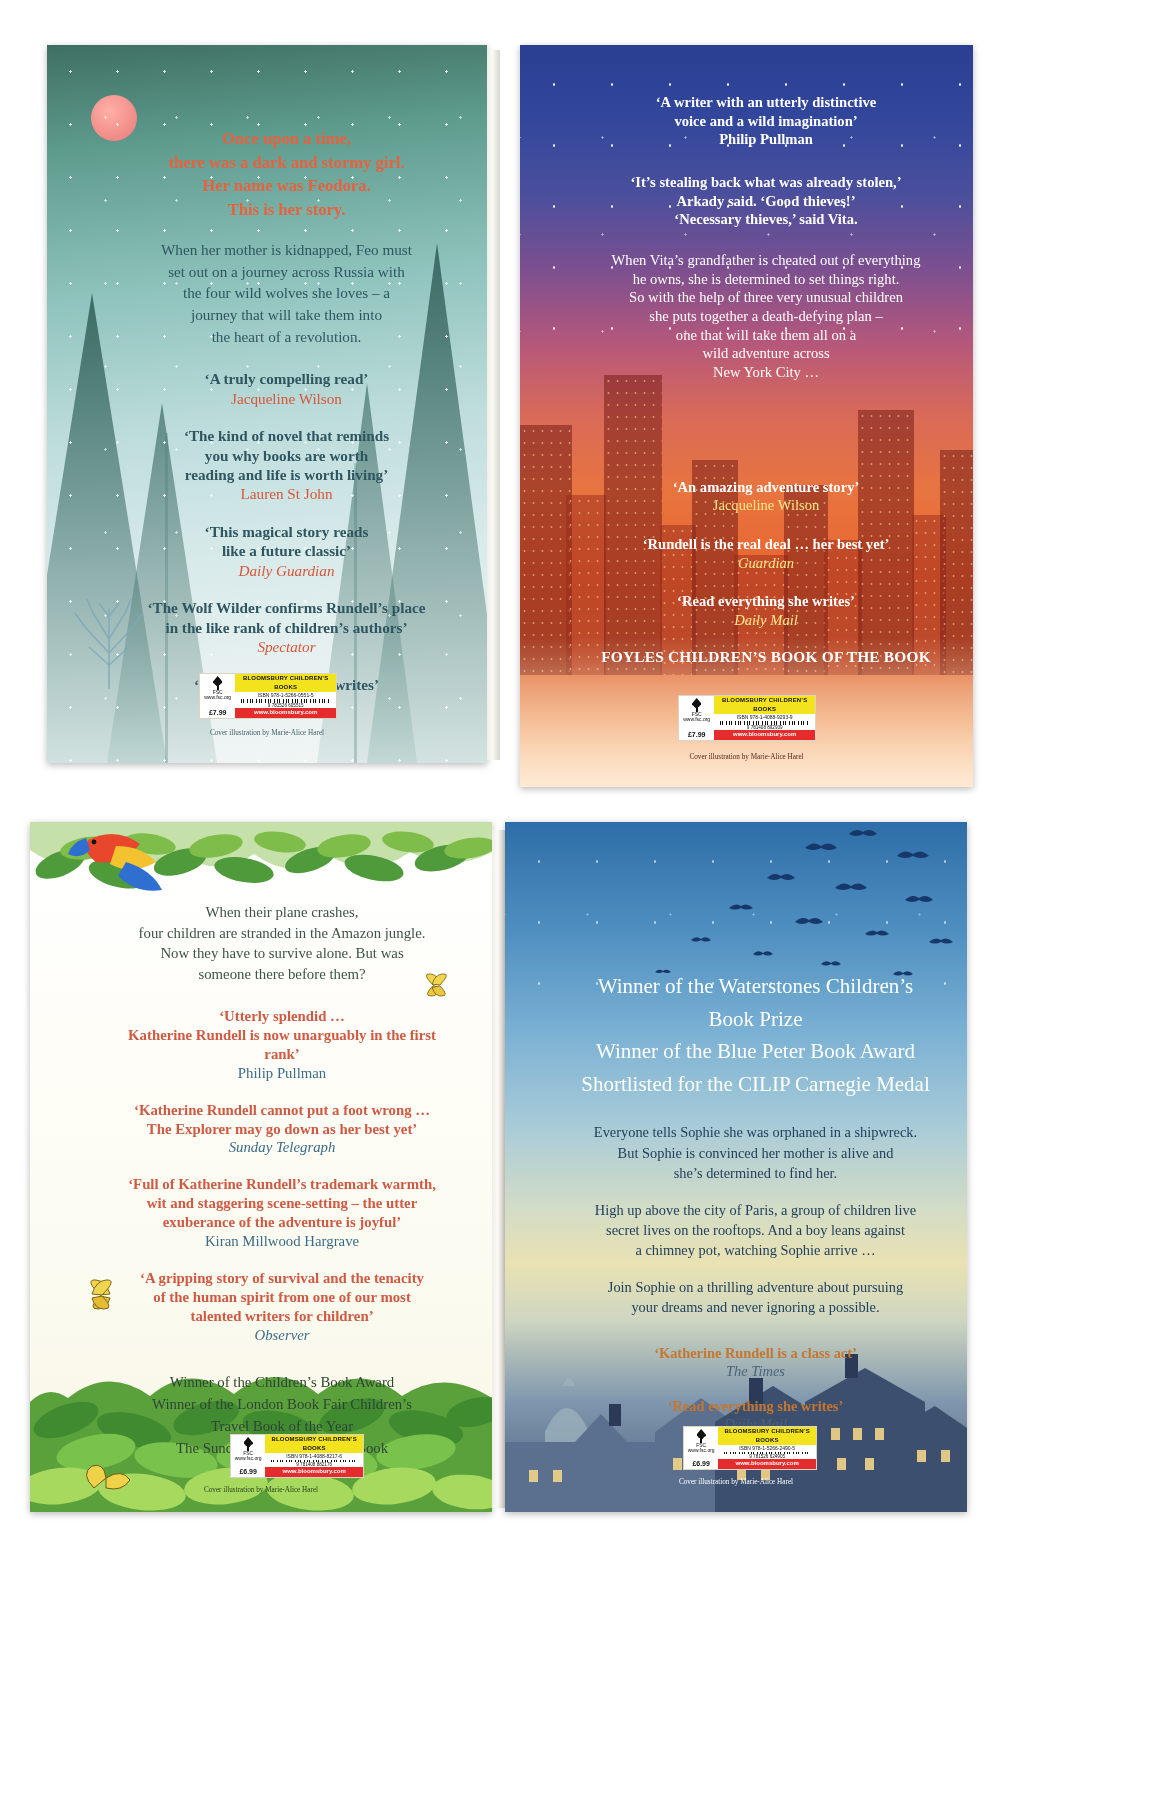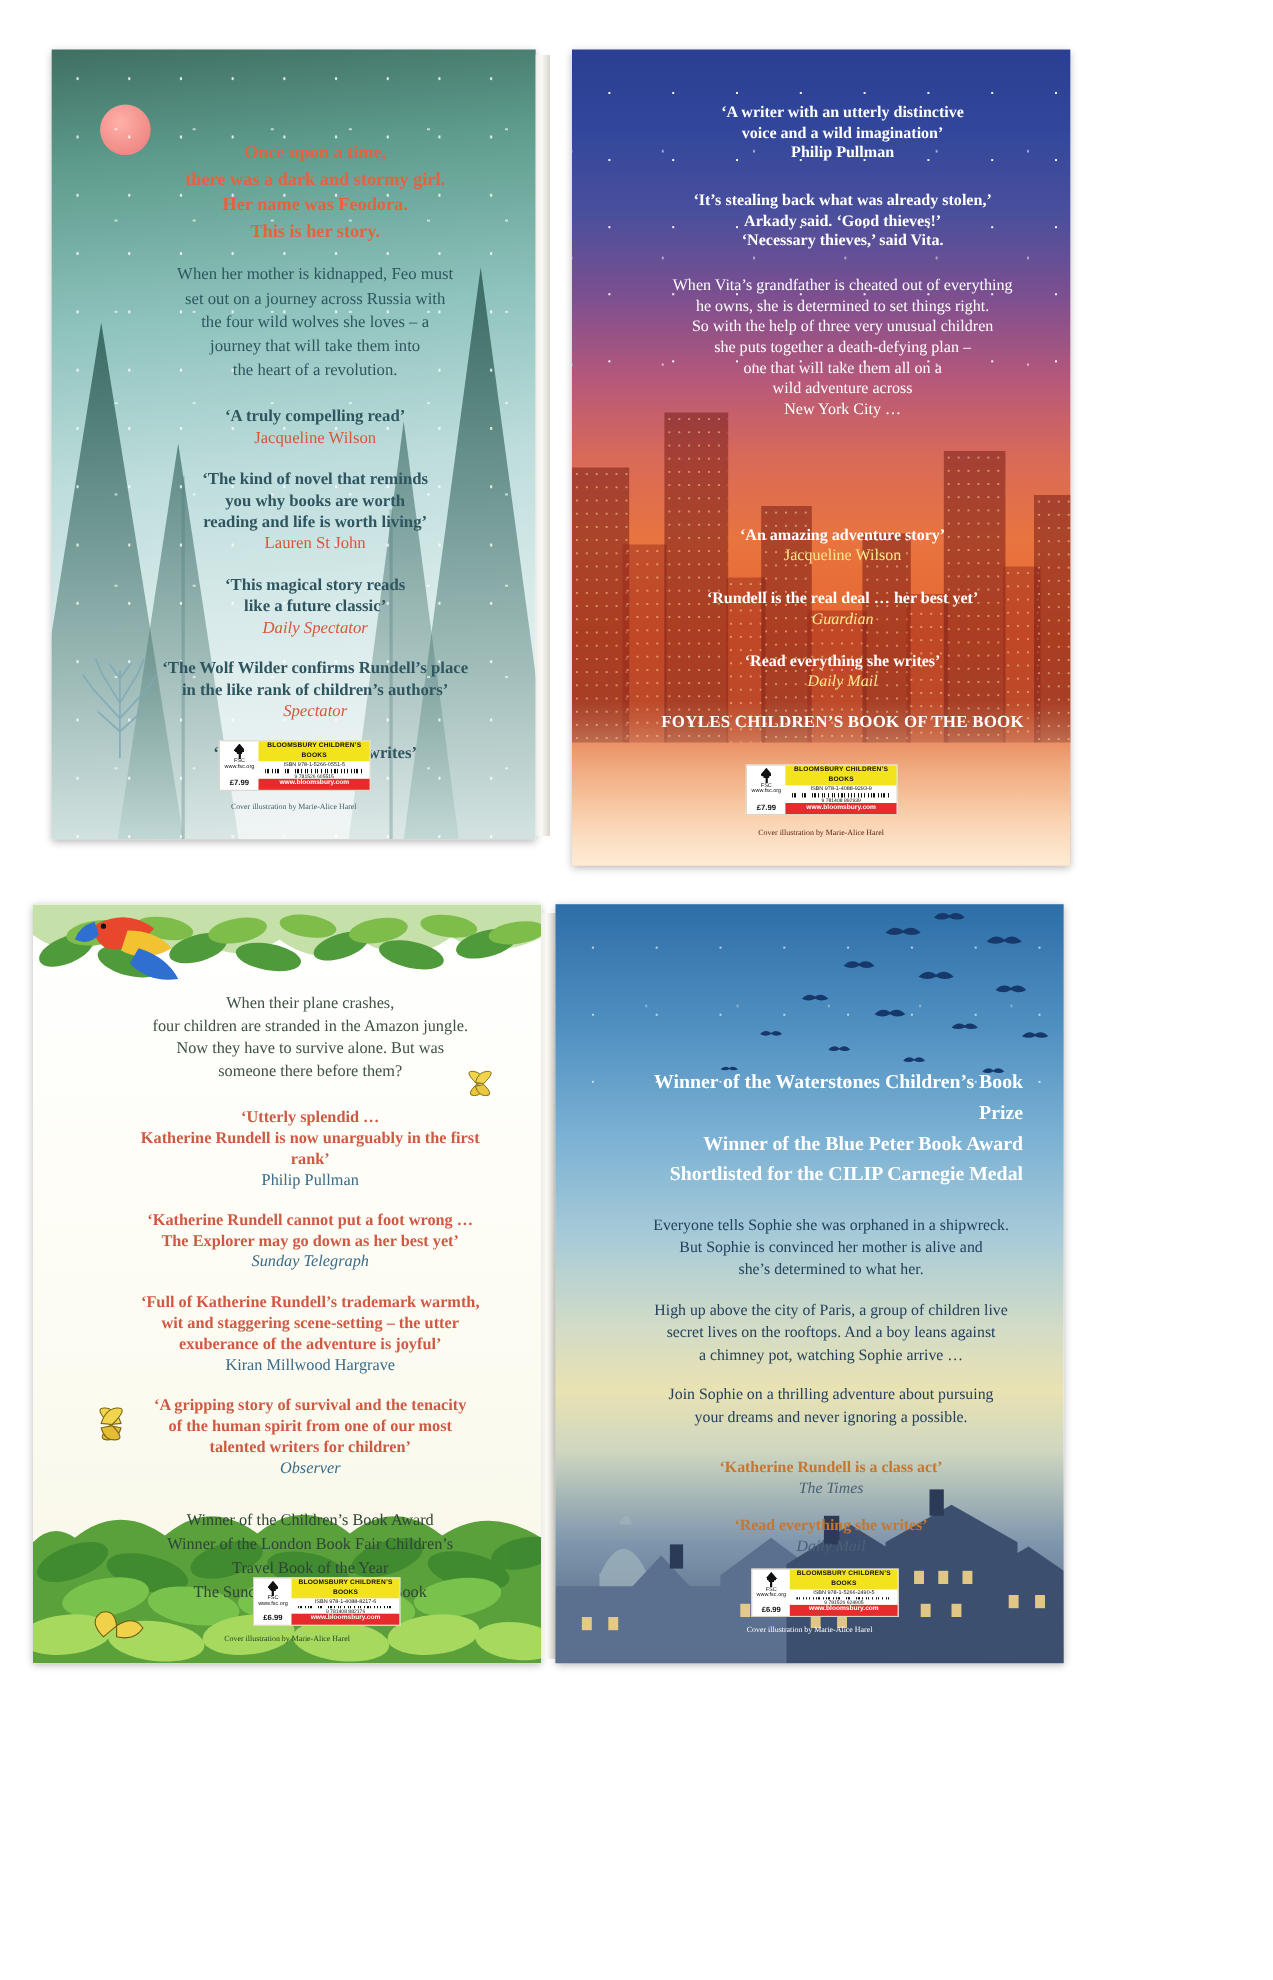--- a/index.html
+++ b/index.html
@@ -148,21 +148,21 @@
   }
 
   
   #book4 {
     left: 505px; top: 822px; width: 462px; height: 690px;
     background: linear-gradient(180deg,
       #2e6ea8 0%, #4f8fc0 16%, #79b0d3 30%, #a8cbd8 44%,
       #d3dcc6 56%, #e9e2b2 64%, #cfd7c0 72%, #7f97ae 84%, #4a5e7c 100%);
   }
   #book4 .content { padding-top: 148px; font-size: 14.4px; color: #ffffff; }
-  #book4 .awardline { color: #ffffff; font-weight: bold; font-size: 18px; line-height: 1.55; text-align: right; }
+  #book4 .awardline { color: #ffffff; font-weight: normal; font-size: 21px; line-height: 1.55; }
   #book4 .body { color: #23405c; line-height: 1.42; }
   #book4 .quote { color: #c6762f; }
   #book4 .src { color: #4a6277; }
   .birds { position: absolute; left: 0; right: 0; top: 0; height: 200px; }
   .roofs { position: absolute; left: 0; right: 0; bottom: 0; height: 230px; }
 
   
   .strip {
     position: absolute; display: flex; align-items: stretch;
     background: #ffffff; border: 1px solid #d9d4c6;
@@ -270,21 +270,21 @@
       </div>
       <div class="tb" style="margin-top:18px;">
         <p class="quote">‘The kind of novel that reminds</p>
         <p class="quote">you why books are worth</p>
         <p class="quote">reading and life is worth living’</p>
         <p class="src srcup">Lauren St John</p>
       </div>
       <div class="tb" style="margin-top:18px;">
         <p class="quote">‘This magical story reads</p>
         <p class="quote">like a future classic’</p>
-        <p class="src">Daily Spectator</p>
+        <p class="src">Daily Guardian</p>
       </div>
       <div class="tb" style="margin-top:18px;">
         <p class="quote">‘The Wolf Wilder confirms Rundell’s place</p>
         <p class="quote">in the like rank of children’s authors’</p>
         <p class="src">Spectator</p>
       </div>
       <div class="tb" style="margin-top:18px;">
         <p class="quote">‘Read everything she writes’</p>
         <p class="src">Daily Mail</p>
       </div>
@@ -617,21 +617,21 @@
 
     <div class="content">
       <div class="tb awardline">
         <p>Winner of the Waterstones Children’s Book Prize</p>
         <p>Winner of the Blue Peter Book Award</p>
         <p>Shortlisted for the CILIP Carnegie Medal</p>
       </div>
       <div class="tb body" style="margin-top:22px;">
         <p>Everyone tells Sophie she was orphaned in a shipwreck.</p>
         <p>But Sophie is convinced her mother is alive and</p>
-        <p>she’s determined to what her.</p>
+        <p>she’s determined to find her.</p>
       </div>
       <div class="tb body" style="margin-top:16px;">
         <p>High up above the city of Paris, a group of children live</p>
         <p>secret lives on the rooftops. And a boy leans against</p>
         <p>a chimney pot, watching Sophie arrive …</p>
       </div>
       <div class="tb body" style="margin-top:16px;">
         <p>Join Sophie on a thrilling adventure about pursuing</p>
         <p>your dreams and never ignoring a possible.</p>
       </div>

